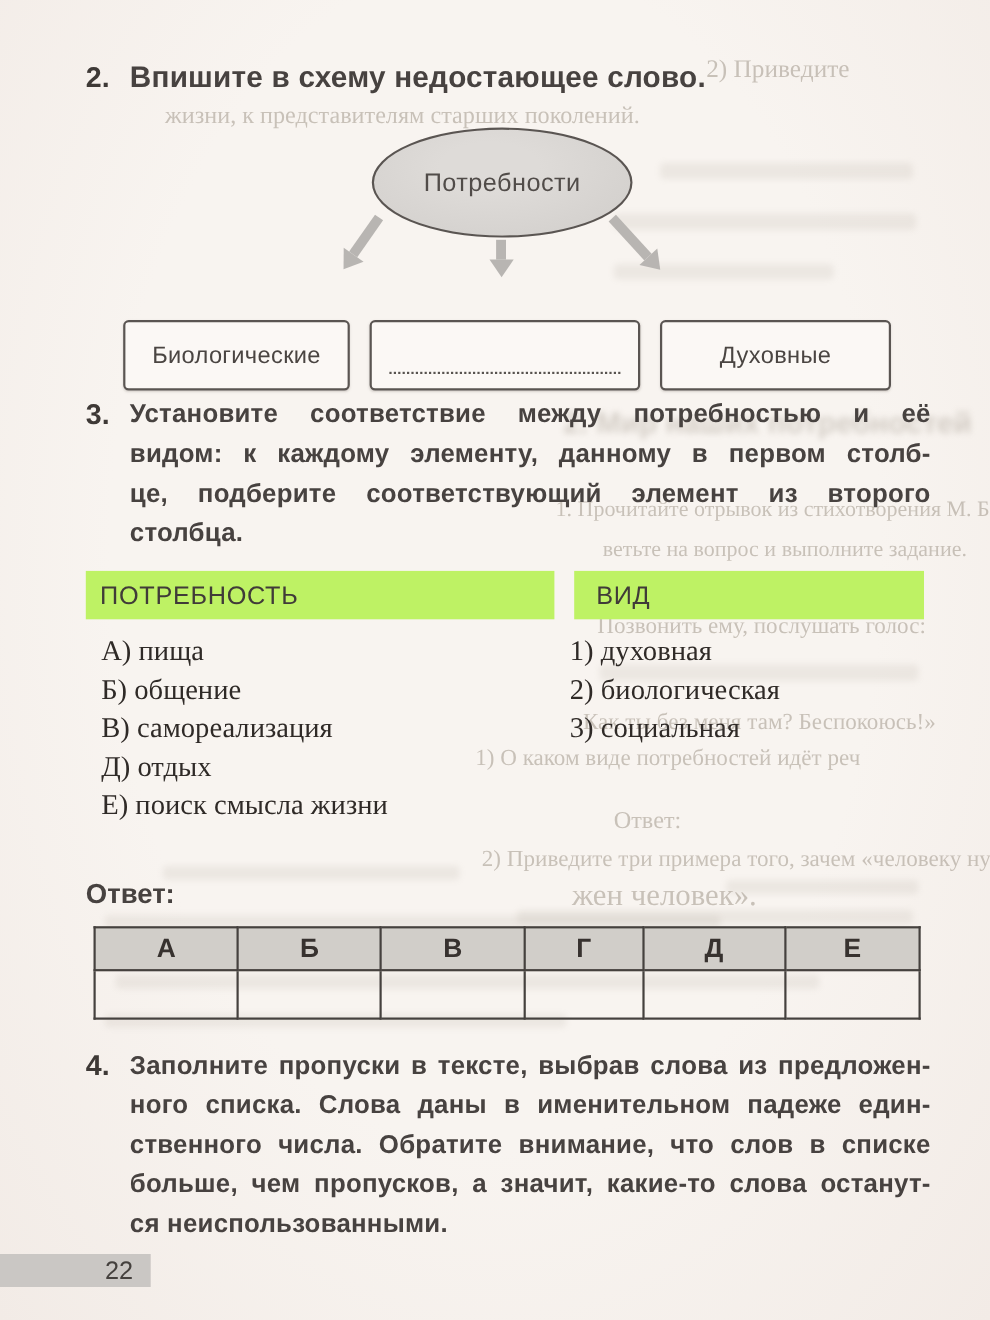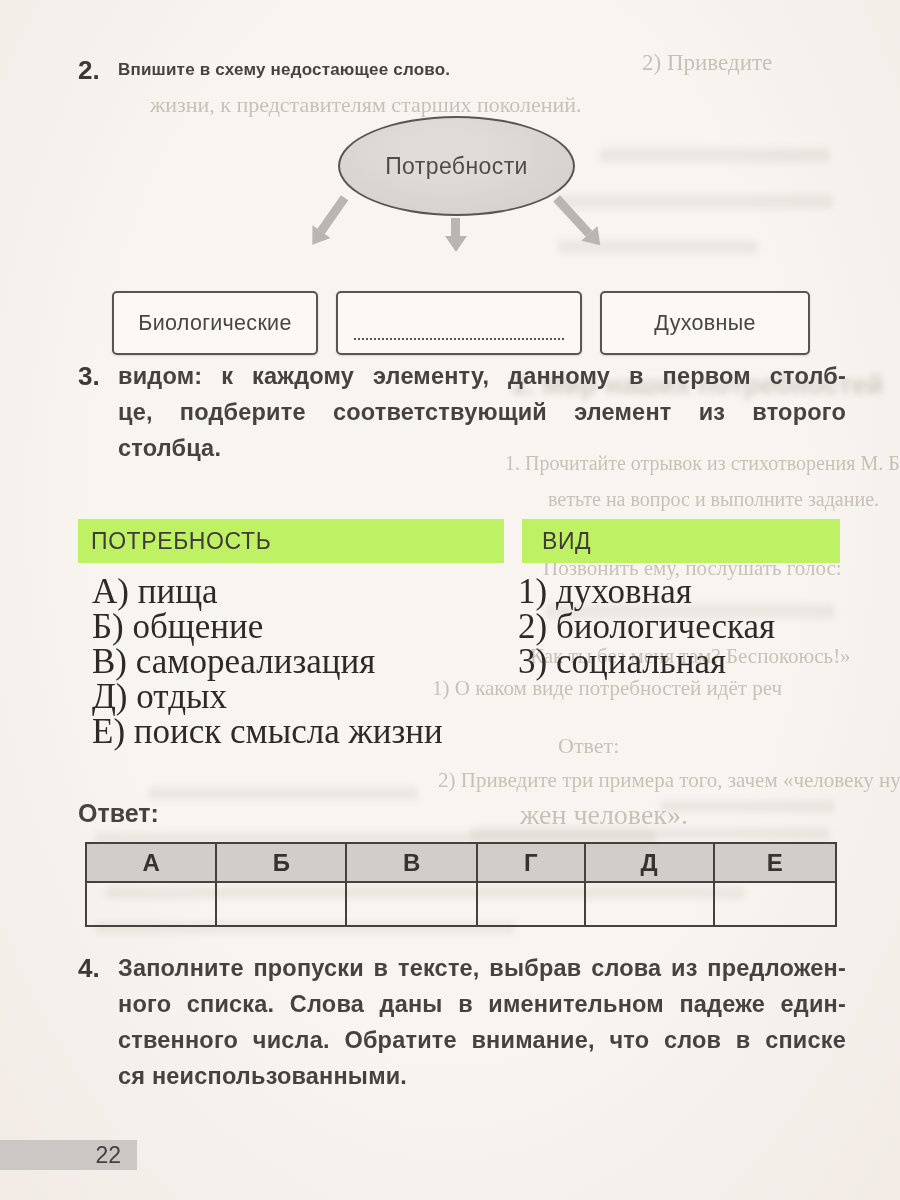--- a/index.html
+++ b/index.html
@@ -10,21 +10,21 @@
   }
   .abs{position:absolute;}
   .content{z-index:2;}
   
   .task{display:flex;z-index:2;}
   .task .num{flex:none;width:40px;font-weight:700;font-size:26px;line-height:36px;color:#3e3936;}
   .task .tbody{flex:1;font-weight:700;font-size:23.5px;line-height:36px;letter-spacing:.2px;color:#474240;}
   .jline{text-align:justify;text-align-last:justify;}
   .jline:last-child{text-align-last:left;}
   #task2{left:78px;top:52px;width:770px;}
-  #task2 .tbody{font-size:17px;}
+  #task2 .tbody{font-size:27px;}
   #task3{left:78px;top:358px;width:768px;}
   #task4{left:78px;top:950px;width:768px;}
   
   #diagram{left:0;top:110px;width:900px;height:215px;z-index:2;}
   .oval{position:absolute;left:338px;top:6px;width:237px;height:100px;box-sizing:border-box;
     border:2.5px solid #5a5552;border-radius:50%;
     background:radial-gradient(ellipse at 45% 35%, #dedbd8 25%, #d2cfcc 90%);
     display:flex;align-items:center;justify-content:center;
     font-size:23px;letter-spacing:.4px;color:#514c49;}
   .dbox{position:absolute;top:144px;height:64px;box-sizing:border-box;
@@ -45,21 +45,21 @@
   #arrow-center .shaft{width:18px;}
   #arrow-right{left:557px;top:77px;transform:rotate(47.5deg);}
   #arrow-right .shaft{width:48px;}
   
   .hbar{position:absolute;top:519px;height:44px;box-sizing:border-box;background:#bef264;
     display:flex;align-items:center;padding-left:13px;
     font-size:23px;letter-spacing:.6px;color:#403b38;z-index:2;}
   #lbar{left:78px;width:426px;}
   #rbar{left:522px;width:318px;padding-left:20px;}
   .mlist{position:absolute;top:574px;font-family:"Liberation Serif",serif;
-    font-size:35px;line-height:35px;color:#2f2a27;z-index:2;}
+    font-size:26px;line-height:35px;color:#2f2a27;z-index:2;}
   #llist{left:92px;}
   #rlist{left:518px;}
   
   #answer-label{left:78px;top:799px;font-weight:700;font-size:25px;color:#474240;z-index:2;}
   #atable{left:85px;top:842px;width:752px;border-collapse:collapse;z-index:2;position:absolute;}
   #atable th{height:35px;background:#d1cec9;border:2px solid #45413e;
     font-size:24px;font-weight:600;color:#37322f;}
   #atable td{height:40px;background:transparent;border:2px solid #45413e;}
   
   #pagebar{left:0;top:1140px;width:137px;height:30px;box-sizing:border-box;background:#cac7c4;
@@ -127,20 +127,21 @@
   </div>
   <div class="dbox" id="dbox-right">
     <span>Духовные</span>
   </div>
 </div>
 
 <div id="task3" class="task abs">
   <div class="num">3.</div>
   <div class="tbody">
 
+  <div class="jline">Установите соответствие между потребностью и её</div>
       <div class="jline">видом: к каждому элементу, данному в первом столб-</div>
       <div class="jline">це, подберите соответствующий элемент из второго</div>
       <div class="jline">столбца.</div>
     </div>
 </div>
 
 <div id="lbar" class="hbar">
   <span>ПОТРЕБНОСТЬ</span>
 </div>
 <div id="rbar" class="hbar">
@@ -185,19 +186,20 @@
   </tbody>
 </table>
 
 <div id="task4" class="task abs">
   <div class="num">4.</div>
   <div class="tbody">
 
   <div class="jline">Заполните пропуски в тексте, выбрав слова из предложен-</div>
       <div class="jline">ного списка. Слова даны в именительном падеже един-</div>
       <div class="jline">ственного числа. Обратите внимание, что слов в списке</div>
+      <div class="jline">больше, чем пропусков, а значит, какие-то слова останут-</div>
       <div class="jline">ся неиспользованными.</div>
     </div>
 </div>
 
 <div id="pagebar" class="abs">
   <span>22</span>
 </div>
 
 </body></html>

